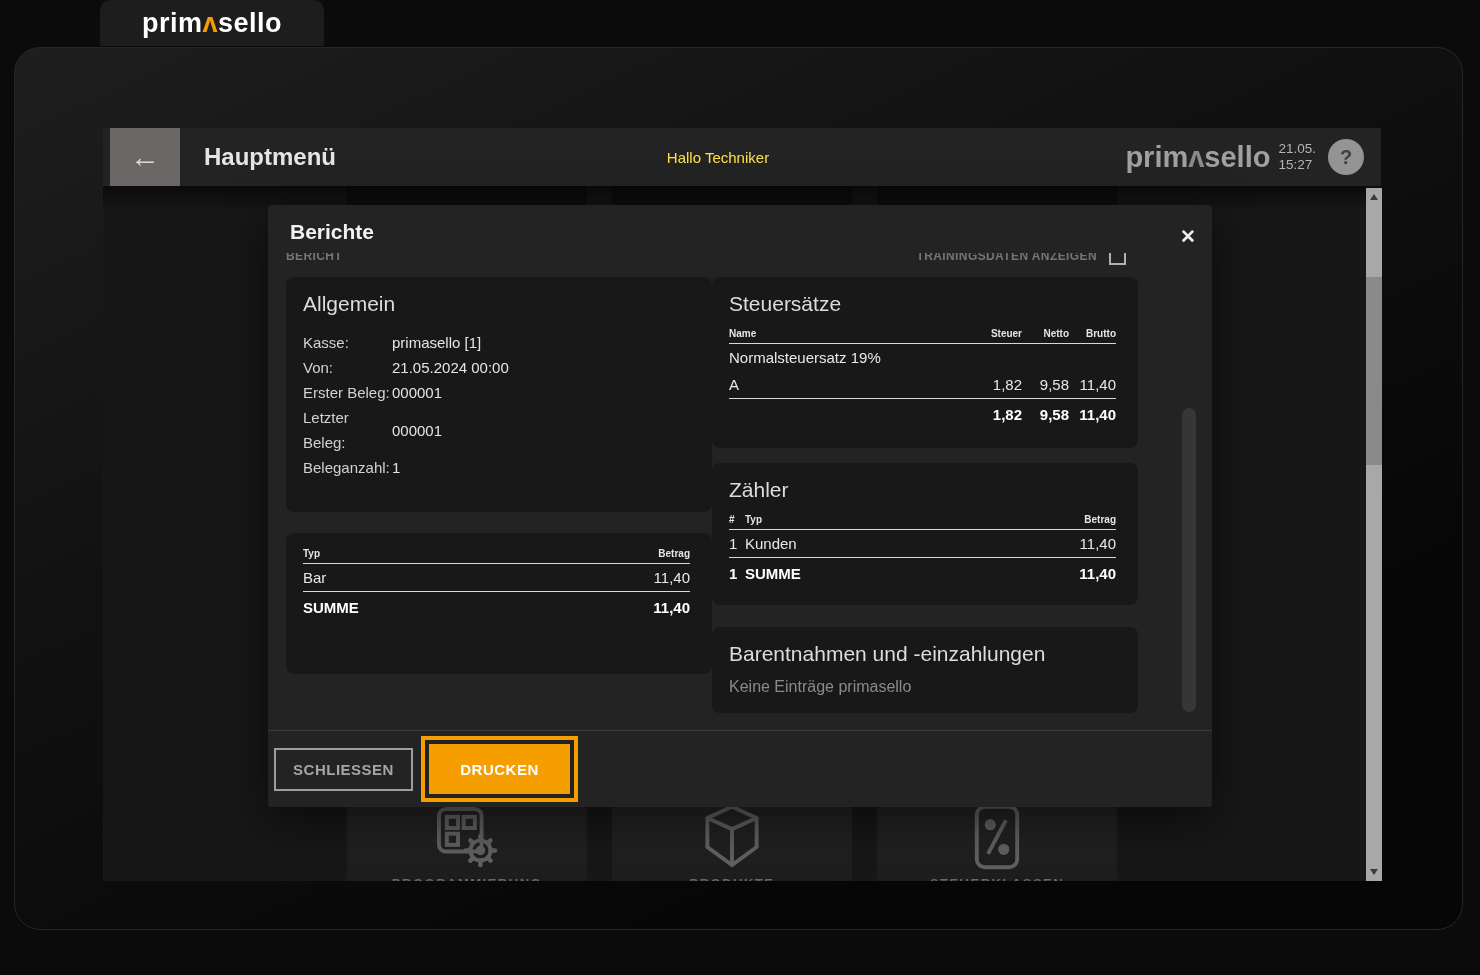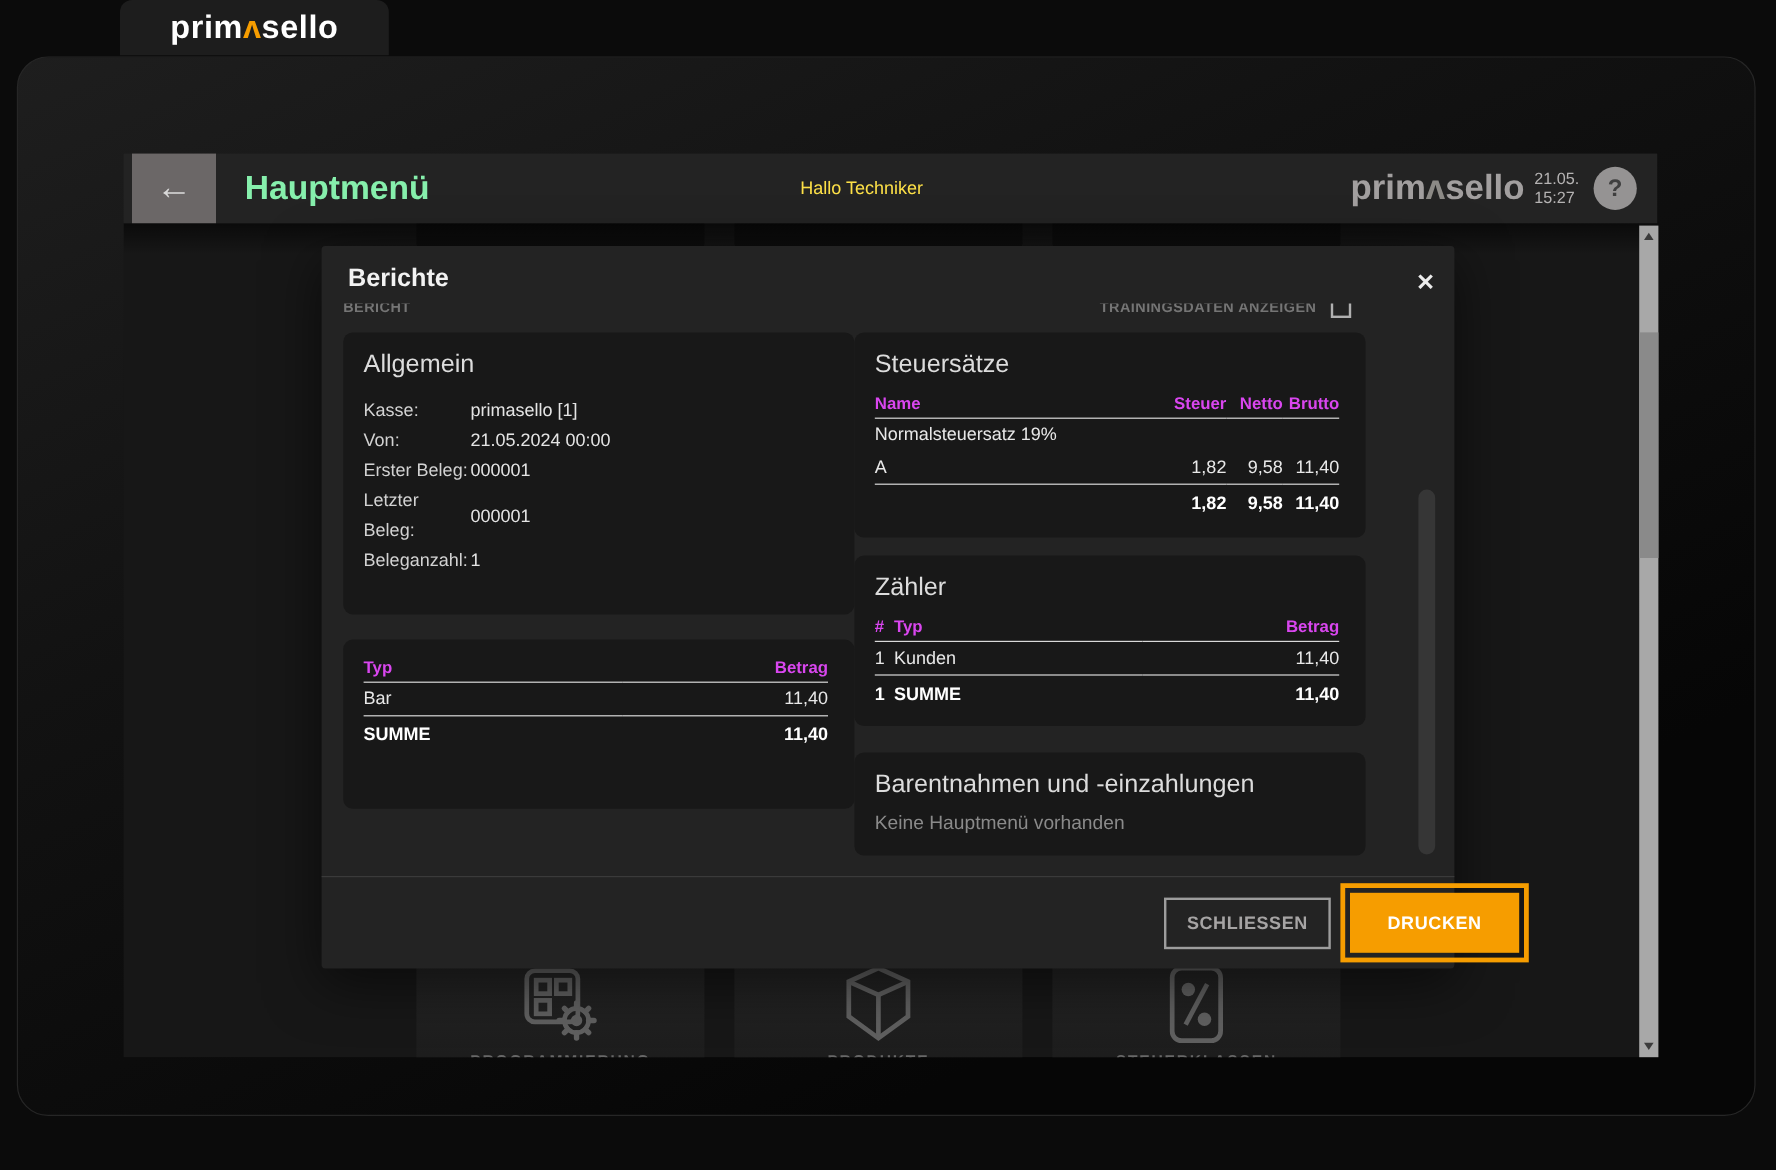--- a/index.html
+++ b/index.html
@@ -16,21 +16,21 @@
   
   .frame { left:14px; top:47px; width:1449px; height:883px; border-radius:26px;
     background:linear-gradient(155deg,#1e1e1e 0%, #121212 35%, #060606 78%);
     border:1px solid #262626; overflow:hidden; }
 
   
   .app-header { left:103px; top:128px; width:1278px; height:58px; background:#232323;
     display:flex; align-items:center; z-index:2; }
   .back-btn { width:70px; height:58px; background:#6b6767; color:#dadada; font-size:30px;
     display:flex; align-items:center; justify-content:center; margin-left:7px; }
-  .hd-title { font-size:28px; font-weight:600; color:#86efac; margin-left:24px; }
+  .hd-title { font-size:24px; font-weight:600; color:#e5e5e5; margin-left:24px; }
   .hd-center { position:absolute; left:515px; width:200px; text-align:center;
     font-size:15px; color:#fde047; }
   .hd-right { position:absolute; right:17px; display:flex; align-items:center; }
   .hd-logo { font-weight:bold; font-size:29px; color:#a29f9f; }
   .hd-logo .accent { color:#8c8a86; }
   .hd-datetime { font-size:13.5px; color:#b5b3b3; line-height:16px; margin-left:8px; }
   .help-btn { width:36px; height:36px; border-radius:50%; background:#959393; color:#3f3f3f;
     font-size:20px; font-weight:bold; display:flex; align-items:center; justify-content:center;
     margin-left:12px; }
 
@@ -75,43 +75,43 @@
   .panel { background:#181818; border-radius:8px; padding:15px 22px 15px 17px; }
   .panel-title { font-size:21px; color:#dcdcdc; }
   
   .p-allgemein { height:235px; margin-bottom:21px; }
   .kv-rows { margin-top:14px; }
   .kv { display:flex; font-size:15px; line-height:25px; }
   .kv .k { width:89px; color:#d2d2d2; flex-shrink:0; }
   .kv .v { color:#e4e4e4; display:flex; align-items:center; }
   
   table { width:100%; border-collapse:collapse; }
-  th { font-size:14px; font-weight:bold; color:#d946ef; text-align:left; padding:0 0 4px 0; }
+  th { font-size:10px; font-weight:bold; color:#e5e5e5; text-align:left; padding:0 0 4px 0; }
   th.num, td.num { text-align:right; }
   thead tr { border-bottom:1px solid #d9d9d9; }
   td { font-size:15px; color:#e8e8e8; padding:0; line-height:27px; }
   tr.data-row { border-bottom:1px solid #d9d9d9; }
   tr.total-row td { font-weight:bold; color:#fff; line-height:32px; }
   .p-zahlungsarten { height:141px; }
   .p-zahlungsarten .panel-title { margin-bottom:12px; }
   .p-steuersaetze { height:171px; margin-bottom:15px; }
   .p-steuersaetze .panel-title { margin-bottom:12px; }
   .p-zaehler { height:142px; margin-bottom:22px; }
   .p-zaehler .panel-title { margin-bottom:12px; }
   .p-bar { height:86px; }
   .empty-text { font-size:16px; color:#8a8a8a; margin-top:12px; }
   .col-num { width:47px; }
   .col-hash { width:16px; }
   
   .modal-thumb { position:absolute; left:914px; top:203px; width:14px; height:304px;
     border-radius:7px; background:#363636; }
   
   .modal-sep { position:absolute; left:0; top:525px; width:944px; height:1px; background:#3a3a3a; }
-  .modal-footer { position:absolute; left:16px; top:526px; width:996px; height:76px;
-    display:flex; align-items:center; justify-content:flex-end; }
+  .modal-footer { position:absolute; left:6px; top:526px; width:996px; height:76px;
+    display:flex; align-items:center; }
   .btn-close { width:139px; height:43px; border:2px solid #9d9d9d; color:#a6a4a4;
     background:transparent; font-size:15px; font-weight:bold; letter-spacing:.5px;
     display:flex; align-items:center; justify-content:center; margin-right:8px;
     font-family:"Liberation Sans", sans-serif; }
   .print-ring { border:4px solid #f69d00; padding:4px; margin-right:6px; }
   .btn-print { width:141px; height:50px; background:#f69d00; color:#fff; border:none;
     font-size:15px; font-weight:bold; letter-spacing:.5px;
     display:flex; align-items:center; justify-content:center;
     font-family:"Liberation Sans", sans-serif; }
 </style>
@@ -308,21 +308,21 @@
                 <td>1</td>
                 <td>SUMME</td>
                 <td class="num">11,40</td>
               </tr>
             </tbody>
           </table>
         </div>
 
         <div class="panel p-bar">
           <div class="panel-title">Barentnahmen und -einzahlungen</div>
-          <div class="empty-text">Keine Hauptmenü vorhanden</div>
+          <div class="empty-text">Keine Einträge primasello</div>
         </div>
       </div>
     </div>
   </div>
 
   <div class="modal-thumb"></div>
   <div class="modal-sep"></div>
 
   <div class="modal-footer">
     <div class="btn-close">SCHLIESSEN</div>

